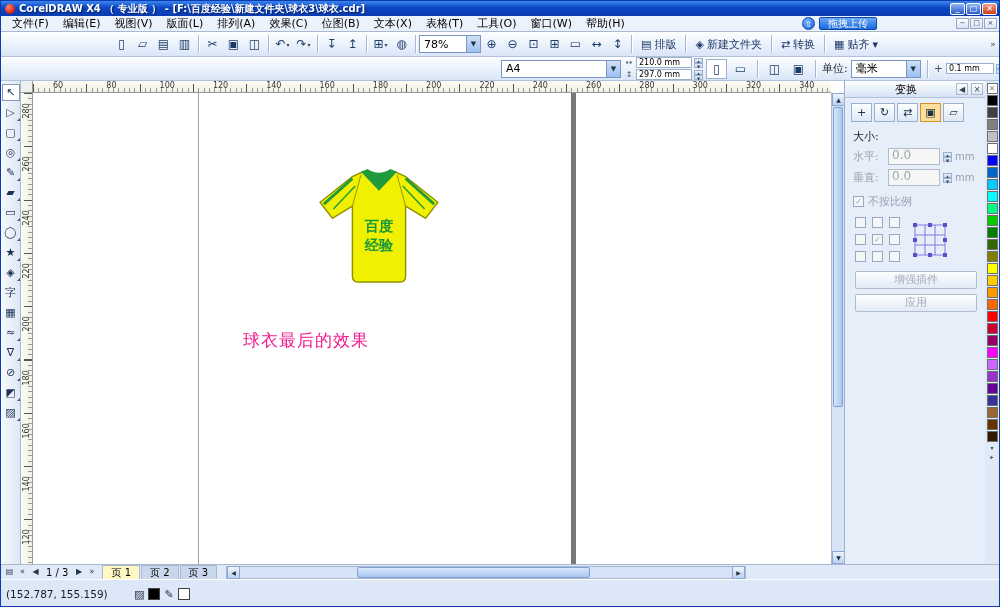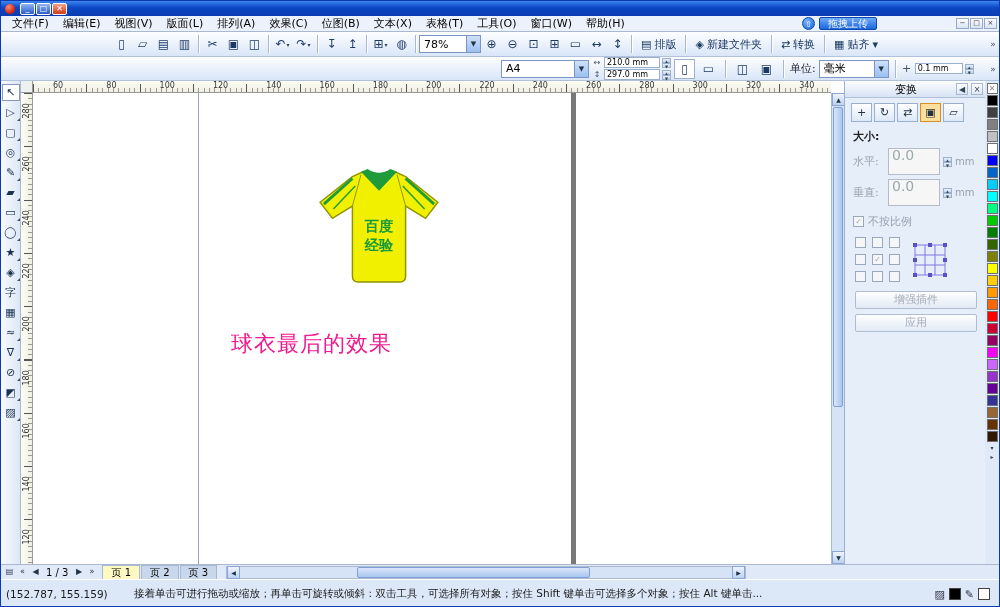--- a/index.html
+++ b/index.html
@@ -87,21 +87,21 @@
     background:repeating-linear-gradient(to bottom,#9a9a90 0 1px,transparent 1px 5.33px); }
   #vruler::after { content:""; position:absolute; top:0; bottom:0; right:0; width:8px;
     background:repeating-linear-gradient(to bottom,#555 0 1px,transparent 1px 53.3px); }
   .rlabel { position:absolute; top:0; font-size:8px; color:#333; }
   .vlabel { position:absolute; left:-2px; width:14px; text-align:center; font-size:8px; color:#333;
     transform:rotate(-90deg); white-space:nowrap; }
   #drawing { position:absolute; left:12px; top:12px; right:13px; bottom:0; background:#fff; overflow:hidden; }
   #page { position:absolute; left:165px; top:-40px; width:378px; height:1100px; background:#fff;
     border-left:1px solid #9aa2b2; border-right:5px solid #787878; }
   #caption { position:absolute; letter-spacing:1px;
-    font-family:"DejaVu Serif","Liberation Serif",serif; font-size:22px; white-space:nowrap; }
+    font-family:"DejaVu Serif","Liberation Serif",serif; font-size:17px; white-space:nowrap;margin-left:12px; }
   
   .scroll { background:#d6e3f6; }
   #vscroll { position:absolute; right:0; top:12px; bottom:0; width:13px; border-left:1px solid #aab8d0; }
   .sarrow { position:absolute; width:13px; height:13px; background:linear-gradient(#eef4fd,#bcd2f0);
     border:1px solid #8aa6d2; font-size:6px; line-height:11px; text-align:center; color:#234; }
   #vscroll .up { top:0; left:0; }
   #vscroll .down { bottom:0; left:0; }
   #vthumb { position:absolute; left:1px; right:1px; top:14px; height:300px; border-radius:2px;
     background:linear-gradient(90deg,#d8e6fa,#aac6ee); border:1px solid #7ea0d4; }
   
@@ -109,25 +109,25 @@
     background:#e6eefa; border-left:1px solid #9ab0cc; font-size:11px; }
   #docker-title { height:17px; display:flex; align-items:center; padding:0 4px; gap:3px;
     background:linear-gradient(#fdfeff,#d6e3f4); border-bottom:1px solid #b0c0d8; }
   #docker-title .t { flex:1;margin-left:46px; }
   .dkbtn { width:12px; height:12px; font-size:8px; line-height:11px; text-align:center; color:#345;
     border:1px solid #a8b8d0; background:linear-gradient(#fdfeff,#dce8f6); }
   #mode-row { display:flex; gap:2px; padding:5px 6px 3px; }
   .mode-btn { width:21px; height:19px; border:1px solid #9ab0cc; background:linear-gradient(#fdfeff,#dde8f6);
     font-size:11px; line-height:17px; text-align:center; color:#234; }
   .mode-btn.active { border:1px solid #d89028; background:#fcdf9c; }
-  .dk-label { padding:4px 8px 2px; color:#222;font-weight:bold; }
+  .dk-label { padding:4px 8px 2px; color:#222; }
   .dk-row { display:flex; align-items:center; gap:3px; padding:2px 8px; }
   .dk-row .flabel { width:32px; color:#98a0ae; }
-  .field { width:52px; height:27px; background:#f6f6f6; border:1px solid #b4bccc; color:#9aa;
-    font-size:14px; line-height:13px; padding:0 3px; }
+  .field { width:52px; height:17px; background:#f6f6f6; border:1px solid #b4bccc; color:#9aa;
+    font-size:12px; line-height:13px; padding:0 3px; }
   .dk-row .unit { color:#98a0ae; font-size:10px; }
   .cb { width:11px; height:11px; border:1px solid #9aa8bc; background:#f4f6f8; font-size:8px;
     line-height:9px; text-align:center; color:#9aa; }
   #np-row { display:flex; align-items:center; gap:4px; padding:6px 8px 4px; color:#98a0ae; }
   #anchor-wrap { display:flex; align-items:center; gap:12px; padding:4px 10px; }
   #anchor-grid { display:grid; grid-template-columns:repeat(3,11px); grid-auto-rows:11px; gap:6px; }
   .dbtn { display:block; margin:5px auto 0; width:122px; height:18px; border:1px solid #b0bcd0; border-radius:2px;
     background:linear-gradient(#fefefe,#e2eaf6); color:#a2aab8; text-align:center; line-height:16px; }
   
   #palette { position:absolute; right:0; top:0; width:14px; bottom:0; background:#dfe9f7;
@@ -158,20 +158,21 @@
   .ind-icon { font-size:11px; color:#334; }
   .ind-sw { width:12px; height:12px; border:1px solid #444; }
 </style>
 </head>
 <body>
 
 <div id="app">
 
   <div id="titlebar">
     <span id="app-icon"></span>
+    <span id="title-text">CorelDRAW X4 （ 专业版 ） - [F:\百度经验\新建文件夹\球衣3\球衣.cdr]</span>
     <span class="winbtn">_</span>
     <span class="winbtn">□</span>
     <span class="winbtn close">✕</span>
   </div>
 
   <div id="menubar">
     <span id="menu-items" style="display:flex;">
         <span class="menu-item">文件(F)</span>
         <span class="menu-item">编辑(E)</span>
         <span class="menu-item">视图(V)</span>
@@ -294,21 +295,21 @@
         <span class="lbl-btn">
           <span class="glyph">▦</span>
           <span>贴齐</span>
           <span class="ddm">▾</span>
         </span>
       </span>
     <span class="overflow-btn">»</span>
   </div>
 
   <div id="propbar" class="bar">
-    <div class="combo" style="width:88px;">
+    <div class="combo" style="width:120px;">
       <span class="cval">A4</span>
       <span class="cbtn">▼</span>
     </div>
     <div class="dim-stack">
       <div class="dim-row">
         <span class="dim-ico">↔</span>
         <span class="dim-val">210.0 mm</span>
         <span class="spin">
             <span>▲</span>
             <span>▼</span>
@@ -554,21 +555,20 @@
       </span>
     <div id="hscroll" class="scroll">
       <span class="sarrow left">◀</span>
       <div id="hthumb"></div>
       <span class="sarrow right">▶</span>
     </div>
   </div>
 
   <div id="statusbar">
     <span id="coords">(152.787, 155.159)</span>
-    <span id="hint">接着单击可进行拖动或缩放；再单击可旋转或倾斜：双击工具，可选择所有对象；按住 Shift 键单击可选择多个对象；按住 Alt 键单击...</span>
     <span id="status-right">
       <span class="ind-icon">▨</span>
       <span class="ind-sw" id="fill-sw" style="background: rgb(0, 0, 0);"></span>
       <span class="ind-icon">✎</span>
       <span class="ind-sw" id="outline-sw" style="background: rgb(255, 255, 255);"></span>
     </span>
   </div>
 
 </div>
 

